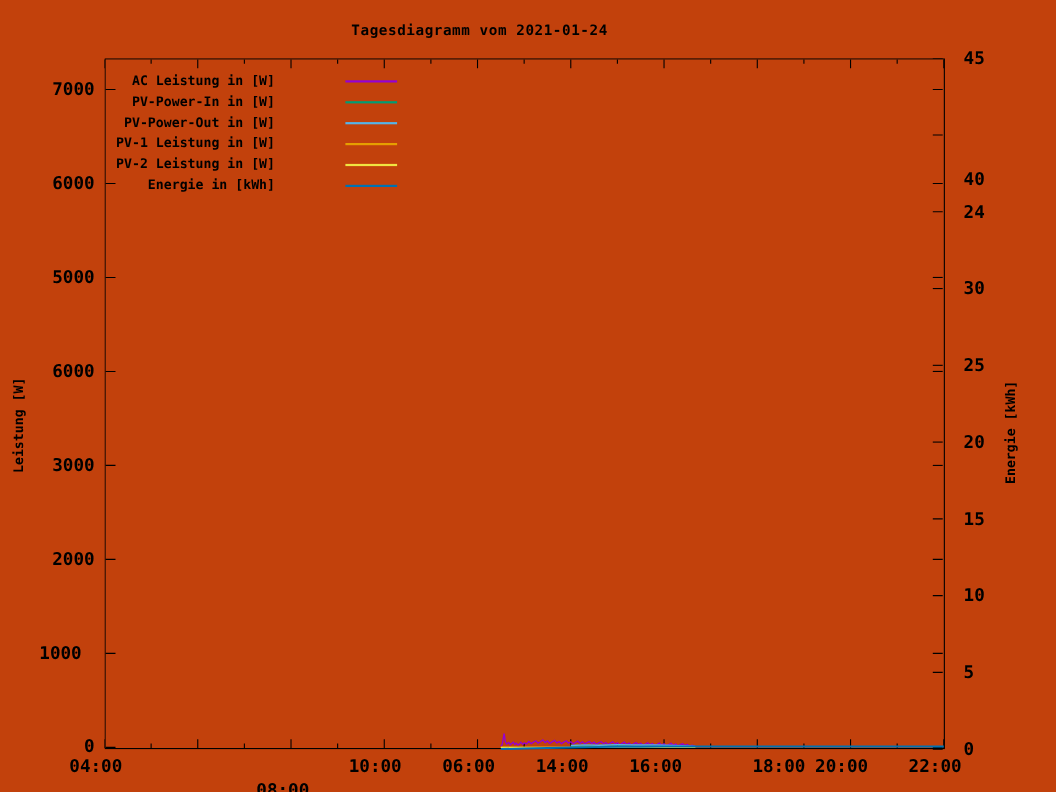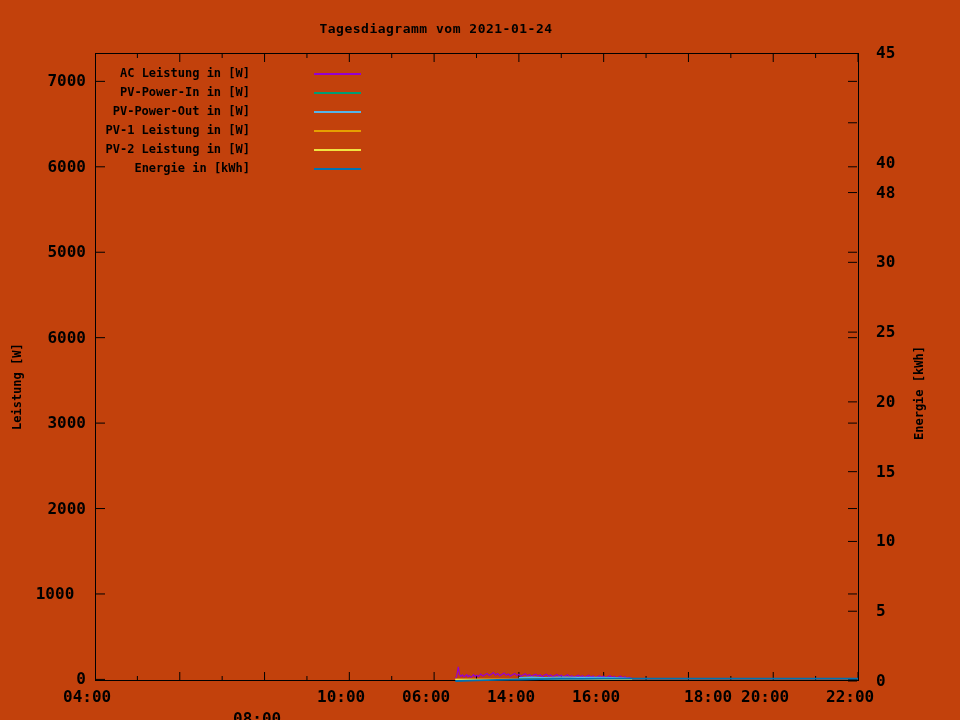--- a/index.html
+++ b/index.html
@@ -123,21 +123,21 @@
       <div class="ticklabel y1lab" style="top: 245px;">5000</div>
       <div class="ticklabel y1lab" style="top: 160px;">6000</div>
       <div class="ticklabel y1lab" style="top: 74px;">7000</div>
       <div class="ticklabel y2lab" style="top: 674px;">0</div>
       <div class="ticklabel y2lab" style="top: 604px;">5</div>
       <div class="ticklabel y2lab" style="top: 534px;">10</div>
       <div class="ticklabel y2lab" style="top: 465px;">15</div>
       <div class="ticklabel y2lab" style="top: 395px;">20</div>
       <div class="ticklabel y2lab" style="top: 325px;">25</div>
       <div class="ticklabel y2lab" style="top: 255px;">30</div>
-      <div class="ticklabel y2lab" style="top: 186px;">48</div>
+      <div class="ticklabel y2lab" style="top: 186px;">24</div>
       <div class="ticklabel y2lab" style="top: 116px; margin-top: 40px;">40</div>
       <div class="ticklabel y2lab" style="top: 46px;">45</div>
       <div class="ticklabel xlab" style="top: 690px; left: 63px;">04:00</div>
       <div class="ticklabel xlab" style="top: 690px; left: 148px; margin-top: 38px;">06:00</div>
       <div class="ticklabel xlab" style="top: 712px; left: 233px;">08:00</div>
       <div class="ticklabel xlab" style="top: 690px; left: 317px;">10:00</div>
       <div class="ticklabel xlab" style="top: 690px; left: 402px;">06:00</div>
       <div class="ticklabel xlab" style="top: 690px; left: 487px;">14:00</div>
       <div class="ticklabel xlab" style="top: 690px; left: 572px;">16:00</div>
       <div class="ticklabel xlab" style="top: 690px; left: 684px;">18:00</div>

